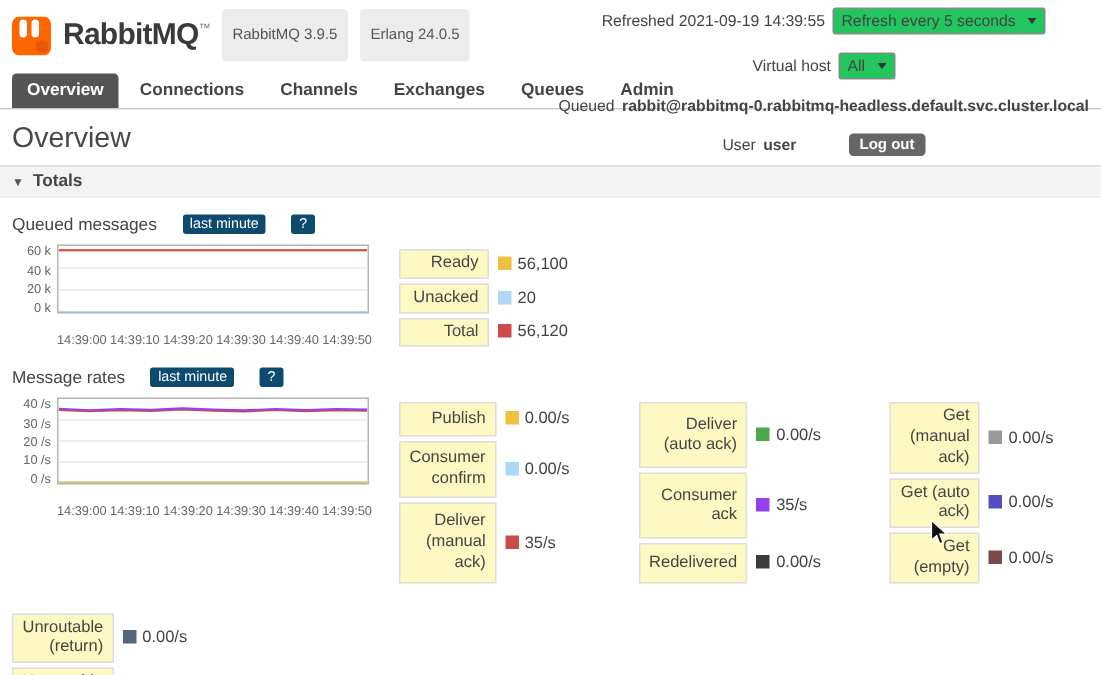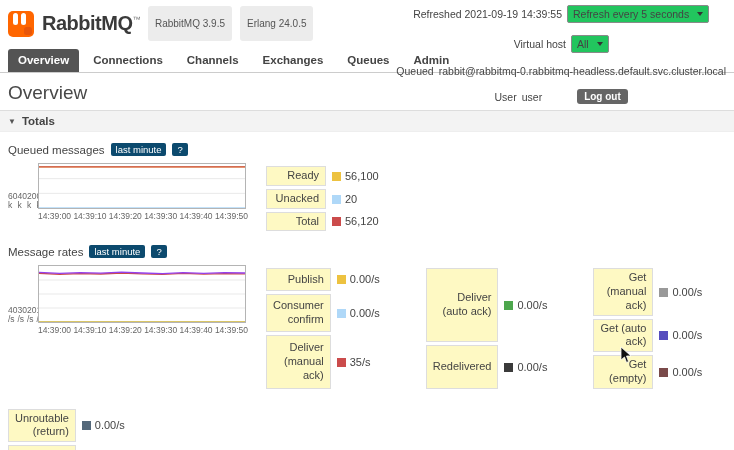--- a/index.html
+++ b/index.html
@@ -14,38 +14,38 @@
   .brand-area { display:flex; align-items:center; gap:8px; }
   .logo-svg { display:block; }
   .brand-text { font-size:20px; font-weight:bold; color:#3a3a3a; letter-spacing:-0.5px; }
   .brand-text sup { font-size:8px; font-weight:normal; color:#777; }
   .ver-badge { background:#ececec; color:#555; border-radius:3px; padding:12px 7px; font-size:10px; }
   .status-area { position:absolute; top:5px; right:8px; display:flex; flex-direction:column; align-items:center; gap:12px; font-size:10.5px; color:#444; z-index:5; }
   .status-row { display:flex; align-items:center; gap:5px; white-space:nowrap; }
   .select-box { display:inline-flex; align-items:center; gap:8px; border:1px solid #8a8a8a; background:#22c55e; border-radius:2px; padding:2px 5px; font-size:10.5px; cursor:default; }
   .caret-down { width:0; height:0; border-left:3.5px solid transparent; border-right:3.5px solid transparent; border-top:4.5px solid #333; }
   .logout-btn { background:#666; color:#fff; border:none; border-radius:3px; padding:2px 7px; font-size:10px; font-weight:bold; font-family:inherit;margin-left:30px; }
-  .bold { font-weight:normal; }
+  .bold { font-weight:bold; }
   
   .navbar { display:flex; gap:4px; padding:0 8px; border-bottom:1px solid #ccc; margin-top:9px; align-items:flex-end; }
   .tab { padding:5px 10px 6px; font-weight:bold; color:#444; font-size:11.5px; border-radius:3px 3px 0 0; cursor:pointer; }
   .tab.active { background:#545454; color:#fff; }
   
   .page-title { font-size:19px; font-weight:normal; color:#484848; padding:9px 8px 6px; }
   .section-head { background:#f3f3f3; border-top:1px solid #ddd; border-bottom:1px solid #eee; padding:4px 8px; font-weight:bold; font-size:11.5px; color:#444; display:flex; gap:6px; align-items:center; cursor:pointer; }
   .section-head .caret { font-size:8px; color:#555; }
-  .sub-title { display:flex; align-items:center; gap:6px; padding:11px 8px 5px; font-size:11.5px; color:#444; }
+  .sub-title { display:flex; align-items:center; gap:17px; padding:11px 8px 5px; font-size:11.5px; color:#444; }
   .mini-badge { background:#0c4a6e; color:#fff; border-radius:2px; padding:1px 5px; font-size:9.5px; cursor:pointer; }
   
   .chart-block { display:flex; padding:2px 8px 0; gap:18px; align-items:flex-start; }
   .chart { display:flex; }
-  .yaxis { display:flex; flex-direction:row; justify-content:space-between; align-items:flex-end; width:30px; padding-right:4px; font-size:8.5px; color:#666; line-height:1; }
+  .yaxis { display:flex; flex-direction:column; justify-content:space-between; align-items:flex-end; width:30px; padding-right:4px; font-size:8.5px; color:#666; line-height:1; }
   .plot { border:1px solid #b4b4b4; background:#fff; width:208px; position:relative; overflow:hidden; }
   .plot svg { width:100%; height:100%; display:block; }
-  .xaxis { display:flex; justify-content:space-between; width:210px; font-size:8.5px; color:#666; margin-top:2px; }
+  .xaxis { display:flex; justify-content:space-between; width:210px; font-size:8.5px; color:#666; margin-top:12px; }
   
   .legend { border-collapse:separate; border-spacing:0 3px; font-size:11px; color:#444; }
   .legend td.lbl { border:1px solid #ddd; padding:2px 6px; text-align:right; width:60px; background:#fef9c3; line-height:1.25; }
   .legend td.val { padding:2px 6px; white-space:nowrap; vertical-align:middle; }
   .sw { display:inline-block; width:9px; height:9px; margin-right:4px; vertical-align:-1px; }
   .rates-legends { display:flex; gap:40px; }
   .extra-rates { margin:14px 0 0 8px; }
   
   .mouse-cursor { position:absolute; left:620px; top:346px; z-index:20; pointer-events:none; }
 </style>
@@ -220,20 +220,24 @@
     </tbody>
       </table>
 
     <table class="legend">
       <tbody>
           <tr>
         <td class="lbl">Deliver (auto ack)</td>
         <td class="val"><span class="sw" style="background: rgb(77, 167, 77);"></span><span>0.00/s</span></td>
       </tr>
       <tr>
+        <td class="lbl">Consumer ack</td>
+        <td class="val"><span class="sw" style="background: rgb(148, 64, 237);"></span><span>35/s</span></td>
+      </tr>
+      <tr>
         <td class="lbl">Redelivered</td>
         <td class="val"><span class="sw" style="background: rgb(59, 59, 59);"></span><span>0.00/s</span></td>
       </tr>
     </tbody>
       </table>
 
     <table class="legend">
       <tbody>
           <tr>
         <td class="lbl">Get (manual ack)</td>

